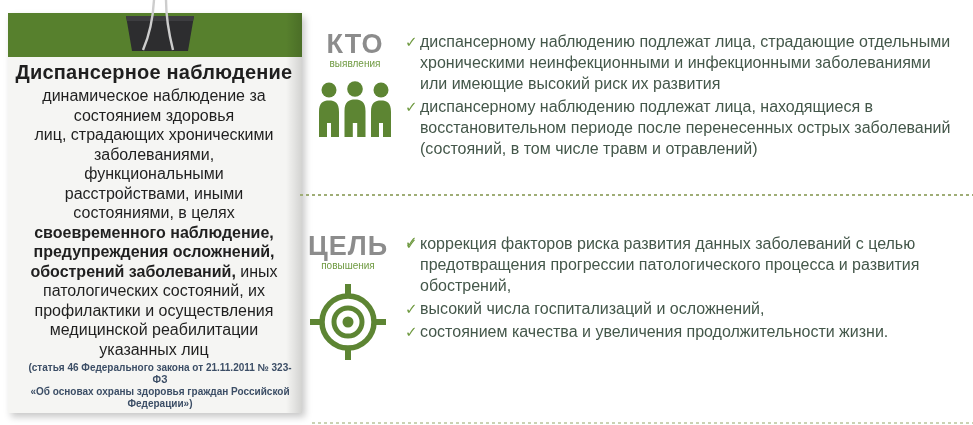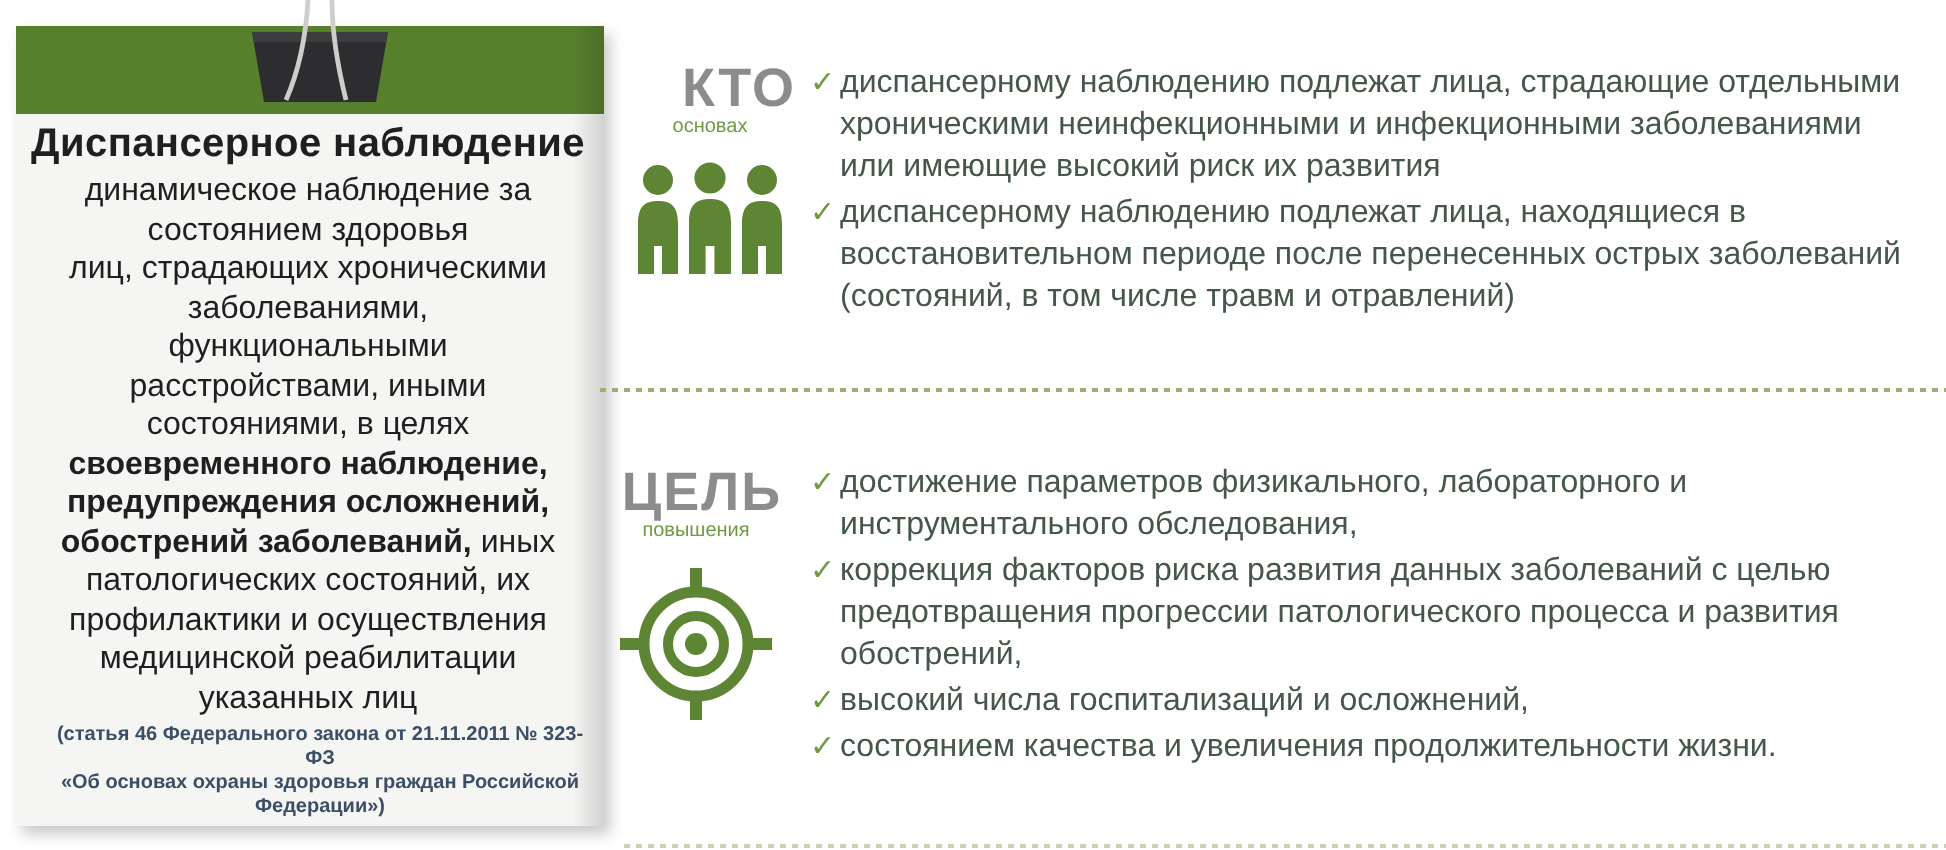--- a/index.html
+++ b/index.html
@@ -27,21 +27,21 @@
   .note-body{margin:0;font-size:16px;line-height:19.5px;white-space:pre-wrap;}
   .note-body .b{font-weight:bold;}
   .note-footnote{
     margin:3px 0 0 12px;font-size:10px;line-height:12px;font-weight:bold;
     color:#3c4e66;white-space:pre-wrap;
   }
   
   .label-col{position:absolute;text-align:center;}
   .label-col.who{left:312px;top:30px;width:86px;}
   .label-col.goal{left:305px;top:232px;width:86px;}
-  .label-heading{font-size:27px;font-weight:bold;color:#8c8c8c;letter-spacing:1px;line-height:28px;text-align:right;}
+  .label-heading{font-size:27px;font-weight:bold;color:#8c8c8c;letter-spacing:1px;line-height:28px;}
   .label-sub{font-size:10px;color:#6f9a41;line-height:11px;}
   .label-col .icon-wrap{margin-top:12px;color:#5d8533;}
   .bullets{
     position:absolute;left:405px;width:552px;margin:0;padding:0;list-style:none;
     font-size:16px;line-height:21px;color:#44574a;
   }
   .bullets.who{top:31px;}
   .bullets.goal{top:231px;}
   .bullets li{position:relative;padding-left:15px;margin:0 0 2px 0;white-space:pre-wrap;}
   .check{
@@ -86,21 +86,21 @@
 медицинской реабилитации
 указанных лиц</span></p>
       <p class="note-footnote">(статья 46 Федерального закона от 21.11.2011 № 323-ФЗ
 «Об основах охраны здоровья граждан Российской
 Федерации»)</p>
     </div>
   </div>
 
   <div class="label-col who">
     <div class="label-heading">КТО</div>
-    <div class="label-sub">основах</div>
+    <div class="label-sub">выявления</div>
     <div class="icon-wrap">
       <svg width="78" height="56" viewBox="0 0 78 56" aria-hidden="true" fill="currentColor">
         <g>
           <circle cx="13" cy="9" r="7.5"></circle>
           <path d="M3,31 C3,21.5 7,19.5 13,19.5 C19,19.5 23,21.5 23,31 L23,56 L15,56 L15,42 L11,42 L11,56 L3,56 Z"></path>
         </g>
         <g>
           <circle cx="39" cy="8" r="7.8"></circle>
           <path d="M28.5,30 C28.5,20.5 33,18.5 39,18.5 C45,18.5 49.5,20.5 49.5,30 L49.5,56 L41.2,56 L41.2,42 L36.8,42 L36.8,56 L28.5,56 Z"></path>
         </g>
@@ -133,22 +133,21 @@
           <line x1="39" y1="1" x2="39" y2="13" stroke-width="6"></line>
           <line x1="39" y1="65" x2="39" y2="77" stroke-width="6"></line>
           <line x1="1" y1="39" x2="13" y2="39" stroke-width="6"></line>
           <line x1="65" y1="39" x2="77" y2="39" stroke-width="6"></line>
         </g>
         <circle cx="39" cy="39" r="5.5" fill="currentColor"></circle>
       </svg>
     </div>
   </div>
   <ul class="bullets goal">
-      <li><span class="check">✓</span><span>достижение параметров физикального, лабораторного и
-инструментального обследования,</span></li>
+      <li><span class="check">✓</span></li>
       <li><span class="check">✓</span><span>коррекция факторов риска развития данных заболеваний с целью
 предотвращения прогрессии патологического процесса и развития
 обострений,</span></li>
       <li><span class="check">✓</span><span>высокий числа госпитализаций и осложнений,</span></li>
       <li><span class="check">✓</span><span>состоянием качества и увеличения продолжительности жизни.</span></li>
     </ul>
 
   <div class="bottom-dashes"></div>
 </div>
 

